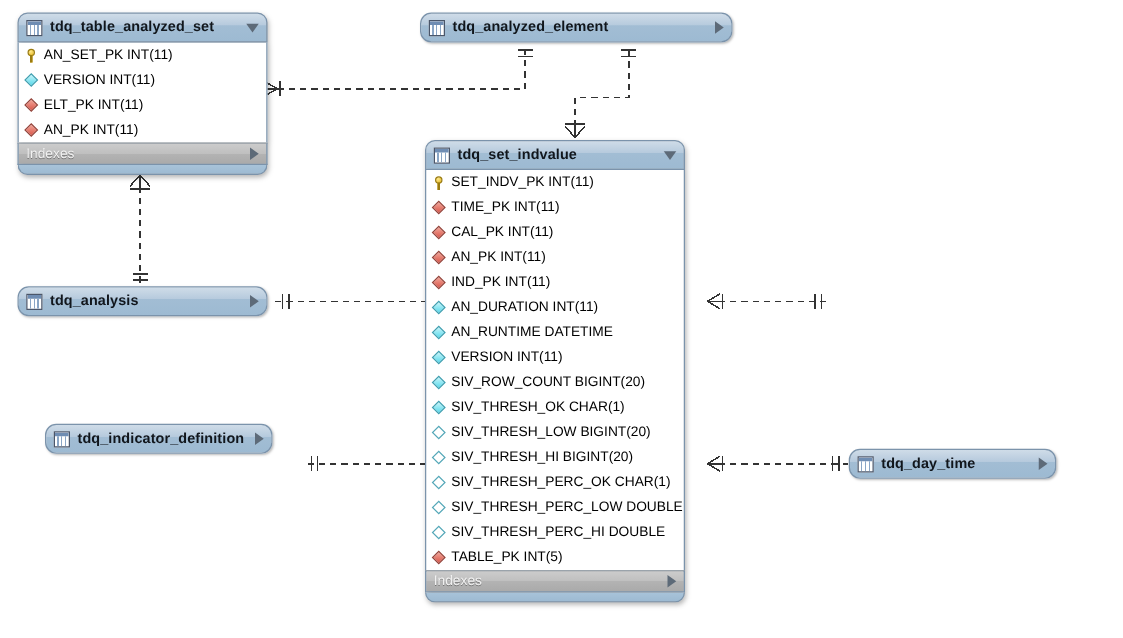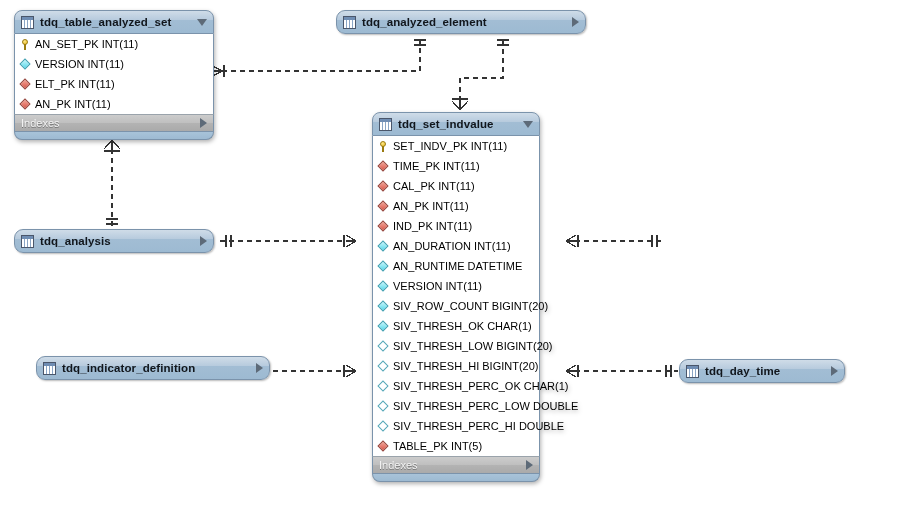--- a/index.html
+++ b/index.html
@@ -276,21 +276,21 @@
   </div>
 
   <div class="tbl collapsed" style="left:336px;top:10px;width:250px;">
     <div class="hdr">
       <span class="tblicon"></span>
       <span class="tname">tdq_analyzed_element</span>
       <span class="tri right"></span>
     </div>
   </div>
 
-  <div class="tbl expanded" style="left:372px;top:112px;width:168px;">
+  <div class="tbl expanded" style="left:340px;top:112px;width:208px;">
     <div class="hdr">
       <span class="tblicon"></span>
       <span class="tname">tdq_set_indvalue</span>
       <span class="tri down"></span>
     </div>
     <div class="fields">
       <div class="fld">
         <span class="ic key"></span>
         <span class="lbl">SET_INDV_PK INT(11)</span>
       </div>
@@ -394,21 +394,21 @@
 
   <div class="tbl collapsed" style="left:14px;top:229px;width:200px;">
     <div class="hdr">
       <span class="tblicon"></span>
       <span class="tname">tdq_analysis</span>
       <span class="tri right"></span>
     </div>
   </div>
 
 
-  <div class="tbl collapsed" style="left:36px;top:356px;width:234px;">
+  <div class="tbl collapsed" style="left:36px;top:339px;width:182px;">
     <div class="hdr">
       <span class="tblicon"></span>
       <span class="tname">tdq_indicator_definition</span>
       <span class="tri right"></span>
     </div>
   </div>
 
   <div class="tbl collapsed" style="left:679px;top:359px;width:166px;border-radius:11px;">
     <div class="hdr">
       <span class="tblicon"></span>

